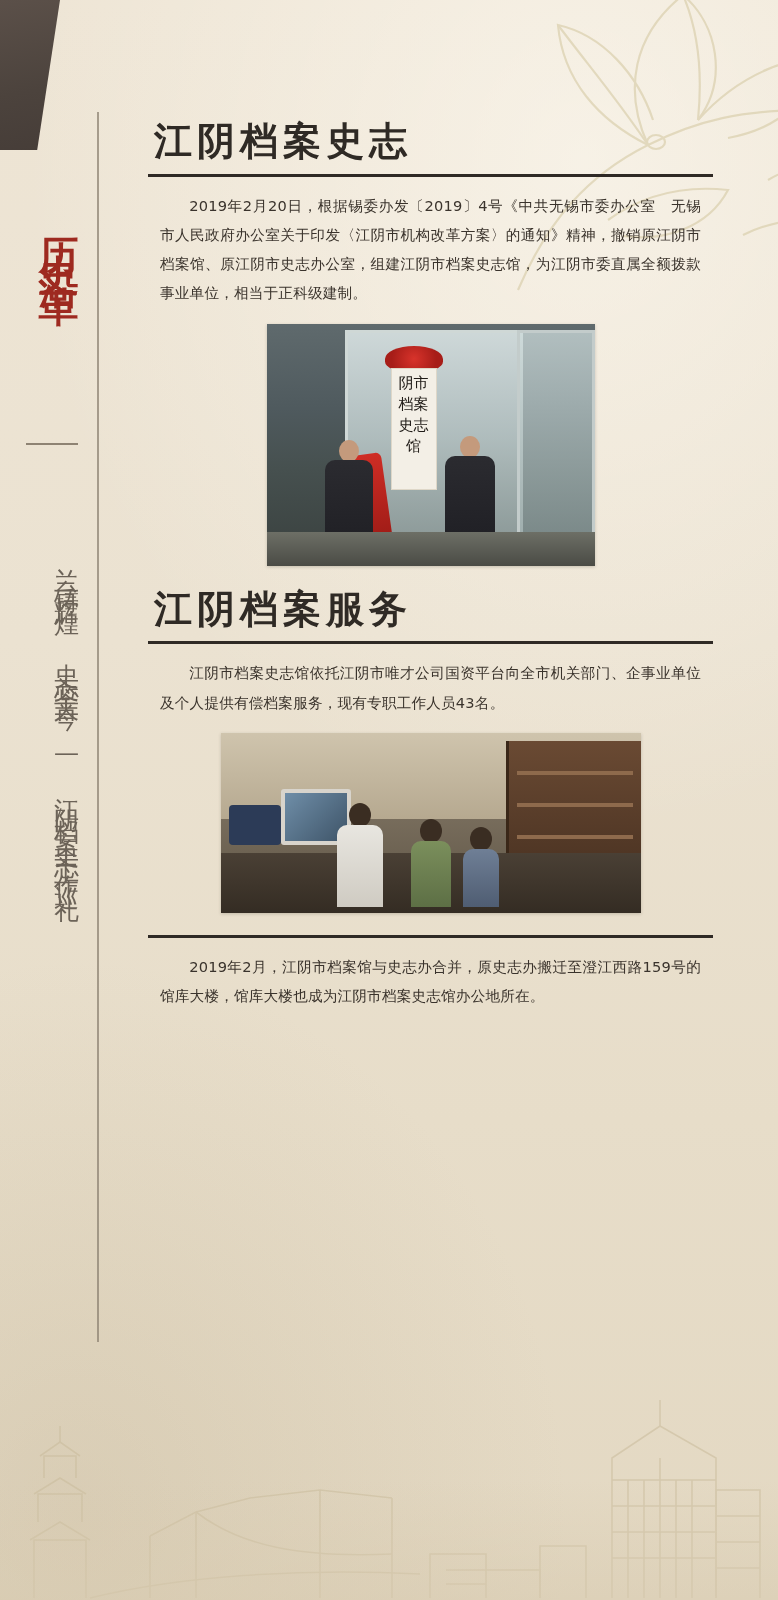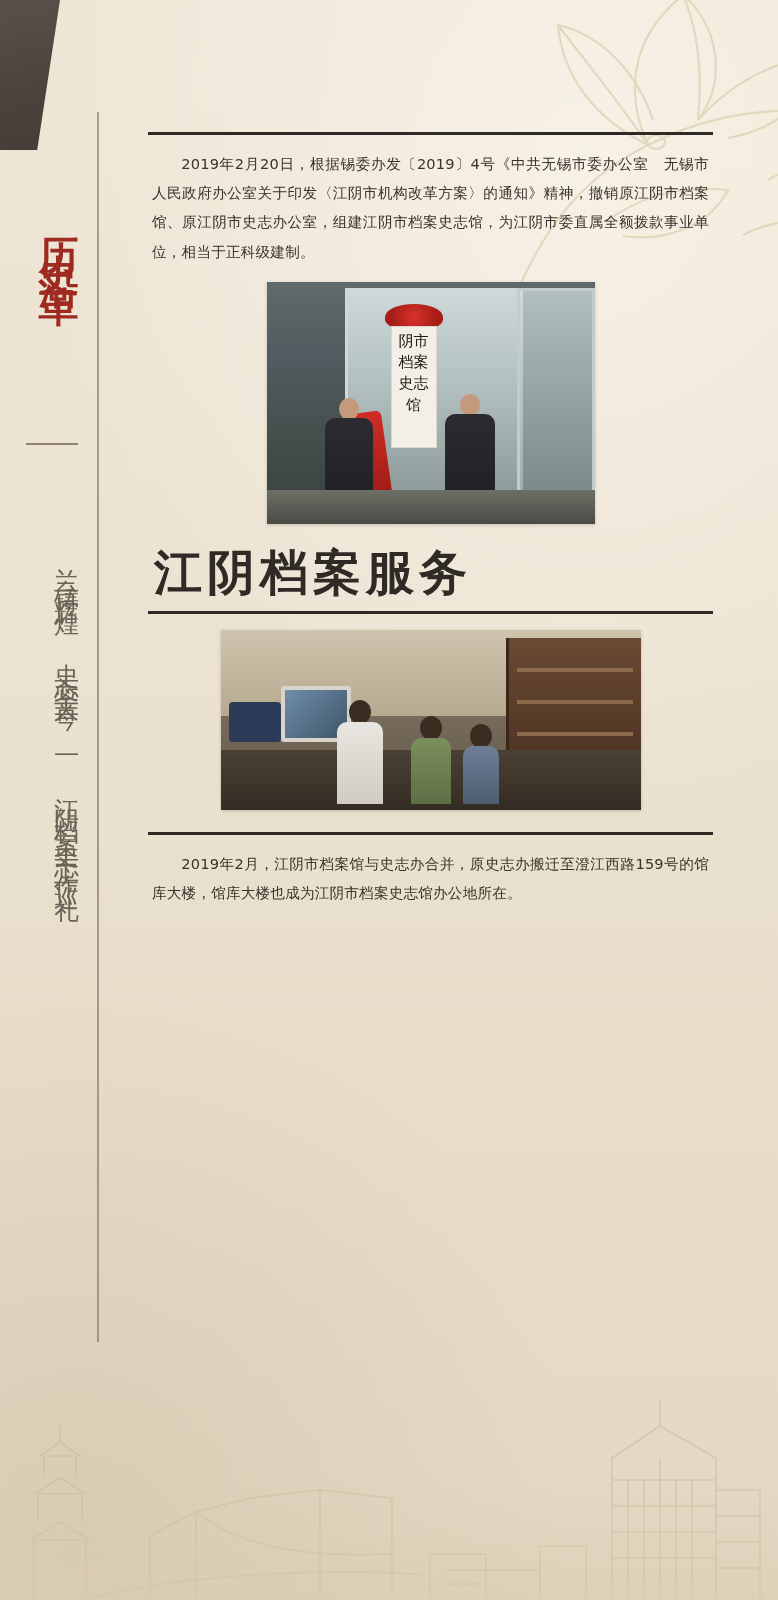--- a/index.html
+++ b/index.html
@@ -123,39 +123,39 @@
   }
   .sec-title {
     font-family: "DejaVu Serif", "Liberation Serif", serif;
     font-weight: bold;
     color: #2f2a25;
     letter-spacing: 5px;
     line-height: 1.1;
     white-space: nowrap;
   }
   .t1 { font-size: 38px; padding-left: 6px; }
-  .t2 { font-size: 48px; padding-left: 6px; }
+  .t2 { font-size: 38px; padding-left: 6px; }
   .t3 { font-size: 42px; padding-left: 6px; }
   .sec-rule {
     height: 3px;
     background: #2f2a25;
     margin-top: 12px;
     margin-bottom: 14px;
     width: 100%;
   }
   .body-text {
     font-family: "DejaVu Sans", "Liberation Sans", sans-serif;
     font-size: 14.6px;
     line-height: 2.0;
     color: #3a332c;
     text-align: justify;
     letter-spacing: 0.2px;
   }
   .body-text p {
-    margin: 4px;
+    margin: 12px;
     text-indent: 2em;
   }
   
   .photo {
     position: relative;
     overflow: hidden;
     margin: 16px auto 22px auto;
     box-shadow: 0 1px 3px rgba(80,70,55,0.25);
     background: #eab308;
   }
@@ -334,20 +334,21 @@
     <div class="corner-wedge"></div>
     <div class="band-rule"></div>
     <div class="vtitle">历史沿革</div>
     <div class="vtitle-underline"></div>
     <div class="vsub">兰台铸辉煌 史志鉴古今——江阴档案史志工作巡礼</div>
   </div>
 
   <div class="content">
 
     <div class="section">
+      <div class="sec-title t1">江阴档案史志</div>
       <div class="sec-rule"></div>
       <div class="body-text">
         <p>2019年2月20日，根据锡委办发〔2019〕4号《中共无锡市委办公室　无锡市人民政府办公室关于印发〈江阴市机构改革方案〉的通知》精神，撤销原江阴市档案馆、原江阴市史志办公室，组建江阴市档案史志馆，为江阴市委直属全额拨款事业单位，相当于正科级建制。</p>
       </div>
 
       <div class="photo photo-1">
         <div class="p1-bg"></div>
         <div class="p1-glass"></div>
         <div class="p1-glass2"></div>
         <div class="p1-bow"></div>
@@ -361,20 +362,23 @@
           <div class="p1-head"></div>
           <div class="p1-body"></div>
         </div>
         <div class="p1-floor"></div>
       </div>
     </div>
 
     <div class="section">
       <div class="sec-title t2">江阴档案服务</div>
       <div class="sec-rule"></div>
+      <div class="body-text">
+        <p>江阴市档案史志馆依托江阴市唯才公司国资平台向全市机关部门、企事业单位及个人提供有偿档案服务，现有专职工作人员43名。</p>
+      </div>
 
       <div class="photo photo-2">
         <div class="p2-bg"></div>
         <div class="p2-wall"></div>
         <div class="p2-cabinet">
           <div class="p2-shelf" style="top:30px"></div>
           <div class="p2-shelf" style="top:62px"></div>
           <div class="p2-shelf" style="top:94px"></div>
         </div>
         <div class="p2-chairs"></div>

